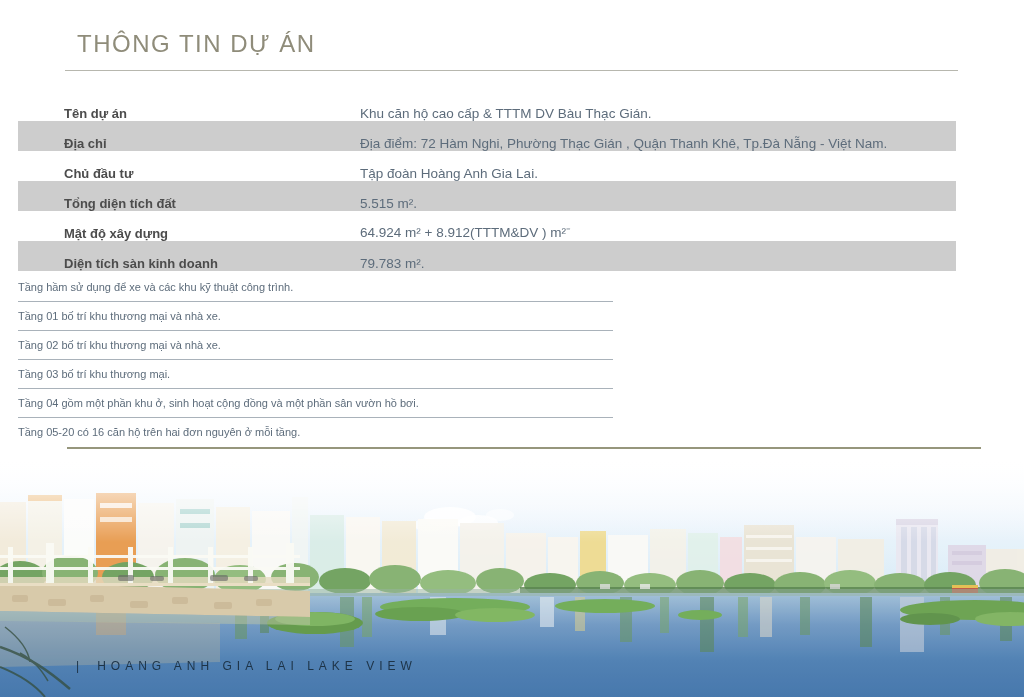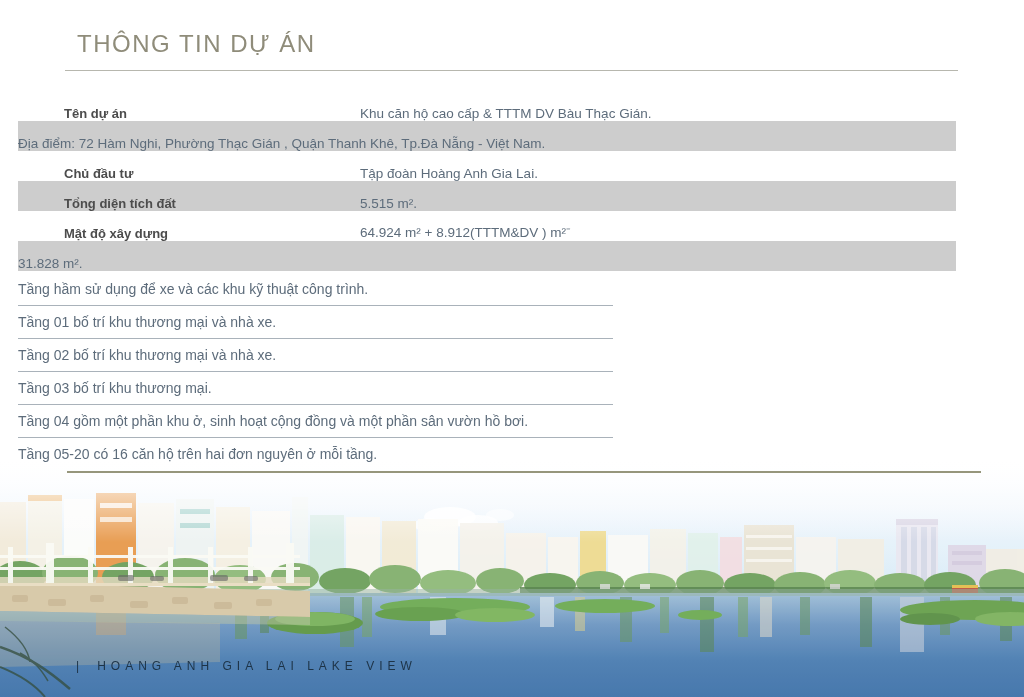--- a/index.html
+++ b/index.html
@@ -19,21 +19,21 @@
   .row.striped { background:#cdcdcd; }
   .row-label {
     width:342px; padding-left:46px; box-sizing:border-box;
     font-size:13px; font-weight:700; color:#4c4c4c;
   }
   .row-value { flex:1; font-size:13.5px; color:#5d6c7b; }
 
   .row.structure { align-items:center; }
   .structure-items { flex:1; padding-top:2px; }
   .structure-item {
-    width:595px; padding:8px 0; font-size:14px; color:#5d6c7b;
+    width:595px; padding:8px 0; font-size:11px; color:#5d6c7b;
     border-bottom:1px solid #a9b2ba;
   }
   .structure-item.last { border-bottom:none; }
 
   .final-divider {
     position:relative; z-index:3;
     margin:1px 0 0 67px; width:914px; height:2px; background:#96967c;
   }
 
   .photo { position:absolute; left:0; top:457px; width:924px; height:240px; }
@@ -56,40 +56,42 @@
   </div>
 
   <div class="info-table">
 
     <div class="row">
       <div class="row-label">Tên dự án</div>
       <div class="row-value">Khu căn hộ cao cấp &amp; TTTM DV Bàu Thạc Gián.</div>
     </div>
 
     <div class="row striped">
+      <div class="row-label">Địa chỉ</div>
       <div class="row-value">Địa điểm: 72 Hàm Nghi, Phường Thạc Gián , Quận Thanh Khê, Tp.Đà Nẵng - Việt Nam.</div>
     </div>
 
     <div class="row">
       <div class="row-label">Chủ đầu tư</div>
       <div class="row-value">Tập đoàn Hoàng Anh Gia Lai.</div>
     </div>
 
     <div class="row striped">
       <div class="row-label">Tổng diện tích đất</div>
       <div class="row-value">5.515 m².</div>
     </div>
 
     <div class="row">
       <div class="row-label">Mật độ xây dựng</div>
       <div class="row-value">64.924 m² + 8.912(TTTM&amp;DV ) m²⁻</div>
     </div>
 
     <div class="row striped">
-      <div class="row-value">31.828 m².</div>
+      <div class="row-label">Diện tích sàn kinh doanh</div>
+      <div class="row-value">79.783 m².</div>
     </div>
 
     <div class="row structure">
       <div class="structure-items">
         <div class="structure-item">Tầng hầm sử dụng để xe và các khu kỹ thuật công trình.</div>
         <div class="structure-item">Tầng 01 bố trí khu thương mại và nhà xe.</div>
         <div class="structure-item">Tầng 02 bố trí khu thương mại và nhà xe.</div>
         <div class="structure-item">Tầng 03 bố trí khu thương mại.</div>
         <div class="structure-item">Tầng 04 gồm một phần khu ở, sinh hoạt cộng đồng và một phần sân vườn hồ bơi.</div>
         <div class="structure-item last">Tầng 05-20 có 16 căn hộ trên hai đơn nguyên ở mỗi tầng.</div>

